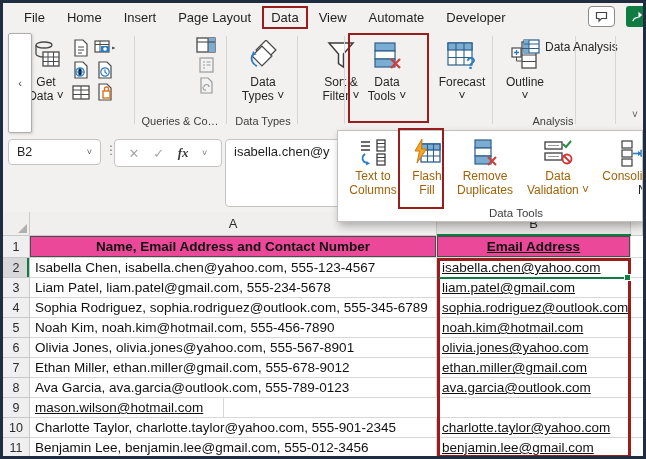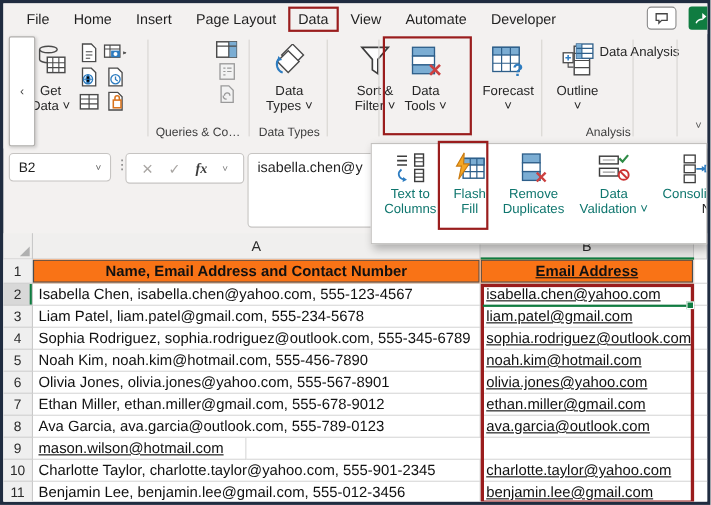--- a/index.html
+++ b/index.html
@@ -47,21 +47,21 @@
   .fxgray{color:#a9a6a3;}
   .fxfx{font-style:italic;font-weight:bold;color:#3c3c3c;font-family:"Liberation Serif",serif;}
   .formulabox{position:absolute;left:222px;top:4px;width:412px;height:68px;background:#fff;
     border:1px solid #c6c4c2;border-radius:4px;z-index:5;font-size:13px;
     padding:4px 8px;box-sizing:border-box;white-space:nowrap;overflow:hidden;}
   
   .ddpanel{position:absolute;left:334px;top:127px;width:306px;height:92px;background:#fff;
     border:1px solid #c3c1bf;box-shadow:2px 4px 8px rgba(0,0,0,.28);z-index:30;
     box-sizing:border-box;overflow:hidden;}
   .dditem{position:absolute;top:5px;display:flex;flex-direction:column;align-items:center;
-    font-size:12px;line-height:13.5px;color:#0f766e;text-align:center;}
+    font-size:12px;line-height:13.5px;color:#a16207;text-align:center;}
   .dditem .icwrap{height:34px;display:flex;align-items:center;justify-content:center;}
   .ddgroup{position:absolute;left:50px;width:256px;top:76px;text-align:center;
     font-size:11.5px;color:#3d3d3d;}
   .ddclip{position:absolute;left:300px;top:52px;font-size:12px;color:#1e1e1e;}
   
   .colhead{position:absolute;left:0;top:209px;width:640px;height:24px;display:flex;
     font-size:13px;color:#2b2b2b;}
   .ch{background:#f0efee;border-right:1px solid #c9c9c9;border-bottom:1px solid #c9c9c9;
     display:flex;align-items:center;justify-content:center;box-sizing:border-box;}
   .corner{width:27px;position:relative;}
@@ -77,21 +77,21 @@
   .rh{width:27px;background:#efefef;border-right:1px solid #c9c9c9;border-bottom:1px solid #c9c9c9;
     box-sizing:border-box;display:flex;align-items:center;justify-content:center;
     font-size:12.5px;color:#2b2b2b;}
   .rh.sel{background:#d8d8d8;box-shadow:inset -2px 0 0 #107c41;}
   .cell{box-sizing:border-box;border-right:1px solid #d8d8d8;border-bottom:1px solid #d8d8d8;
     font-size:13.5px;padding:0 0 0 5px;display:flex;align-items:center;white-space:nowrap;
     overflow:hidden;color:#111;}
   .ca{width:407px;}
   .cb{width:194px;text-decoration:underline;}
   .cc{flex:1;border-right:none;}
-  .hdrcell{background:#f97316;font-weight:bold;justify-content:center;padding:0;
+  .hdrcell{background:#ec4899;font-weight:bold;justify-content:center;padding:0;
     box-shadow:inset 0 0 0 1px #4c4c4c;}
   .rangebox{position:absolute;left:434px;top:255px;width:194px;height:200px;
     border:3px solid #9a1d1d;box-sizing:border-box;z-index:12;pointer-events:none;}
   .b2bottom{position:absolute;left:436px;top:274px;width:186px;height:2px;background:#107c41;z-index:13;}
   .b2handle{position:absolute;left:621px;top:271px;width:7px;height:7px;background:#107c41;
     border:1px solid #fff;box-sizing:border-box;z-index:14;}
   .ic{display:block;}
 </style>
 </head>
 <body>
@@ -379,20 +379,21 @@
           <rect x="3" y="12" width="10" height="7" fill="#fff" stroke="#3d3d3d" stroke-width="1.2"></rect>
           <rect x="3" y="21" width="10" height="7" fill="#fff" stroke="#3d3d3d" stroke-width="1.2"></rect>
           <path d="M14 15.5h6" stroke="#2d7cc0" stroke-width="1.6"></path>
           <path d="M19 13l4 2.5-4 2.5z" fill="#2d7cc0"></path>
           <rect x="22" y="12.5" width="6" height="5.5" fill="#eaf3fb" stroke="#2d7cc0" stroke-width="1.4"></rect>
         </svg>
       </div>
       <div>Consolidate</div>
     </div>
 
+    <div class="ddgroup">Data Tools</div>
     <div class="ddclip">N</div>
   </div>
   <div class="redbox" style="left:395px;top:125px;width:42px;height:77px;z-index:36;"></div>
 
   <div class="colhead">
     <div class="ch corner"></div>
     <div class="ch chA">A</div>
     <div class="ch chB">B</div>
     <div class="ch chC"></div>
   </div>

